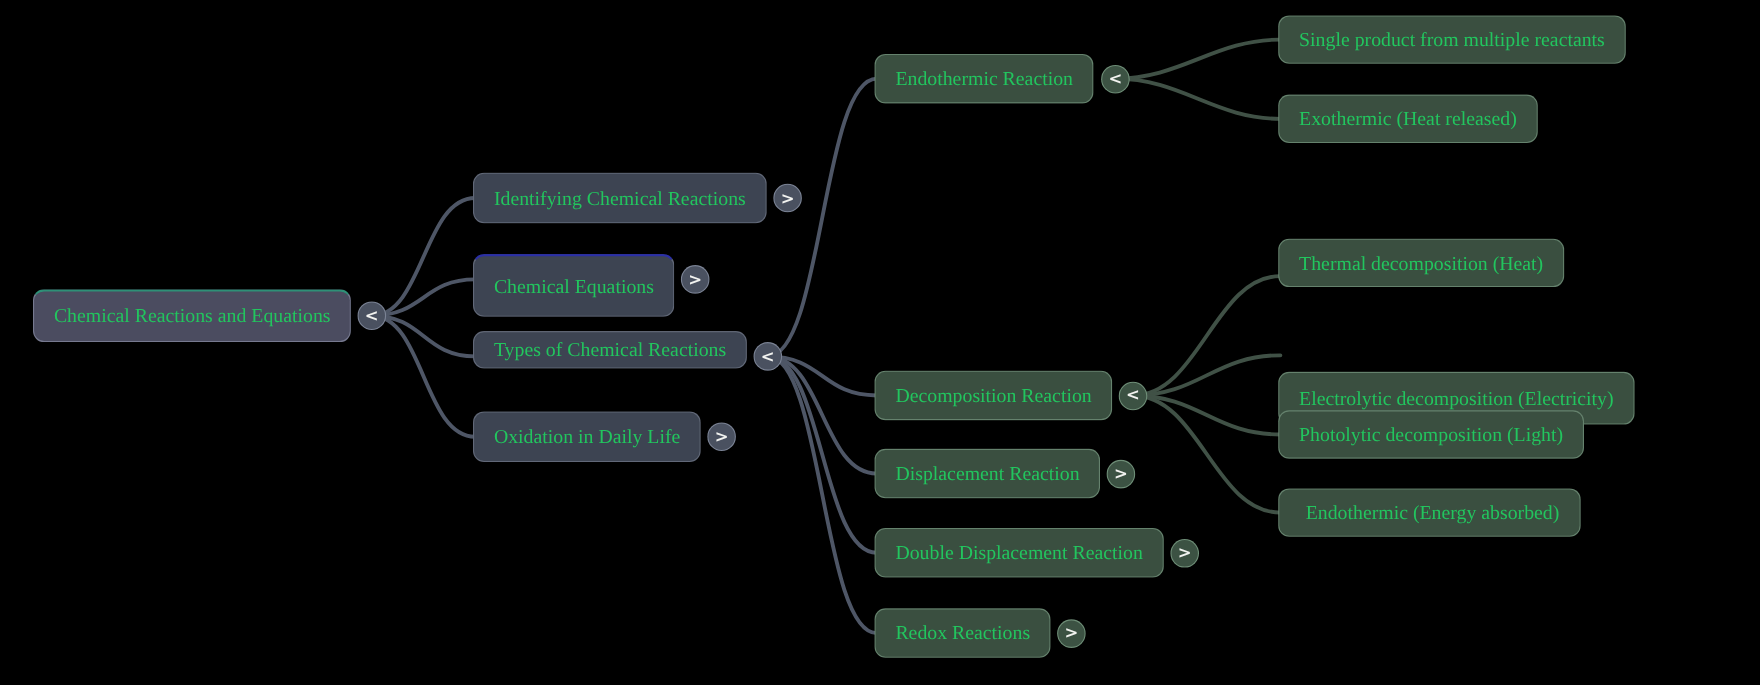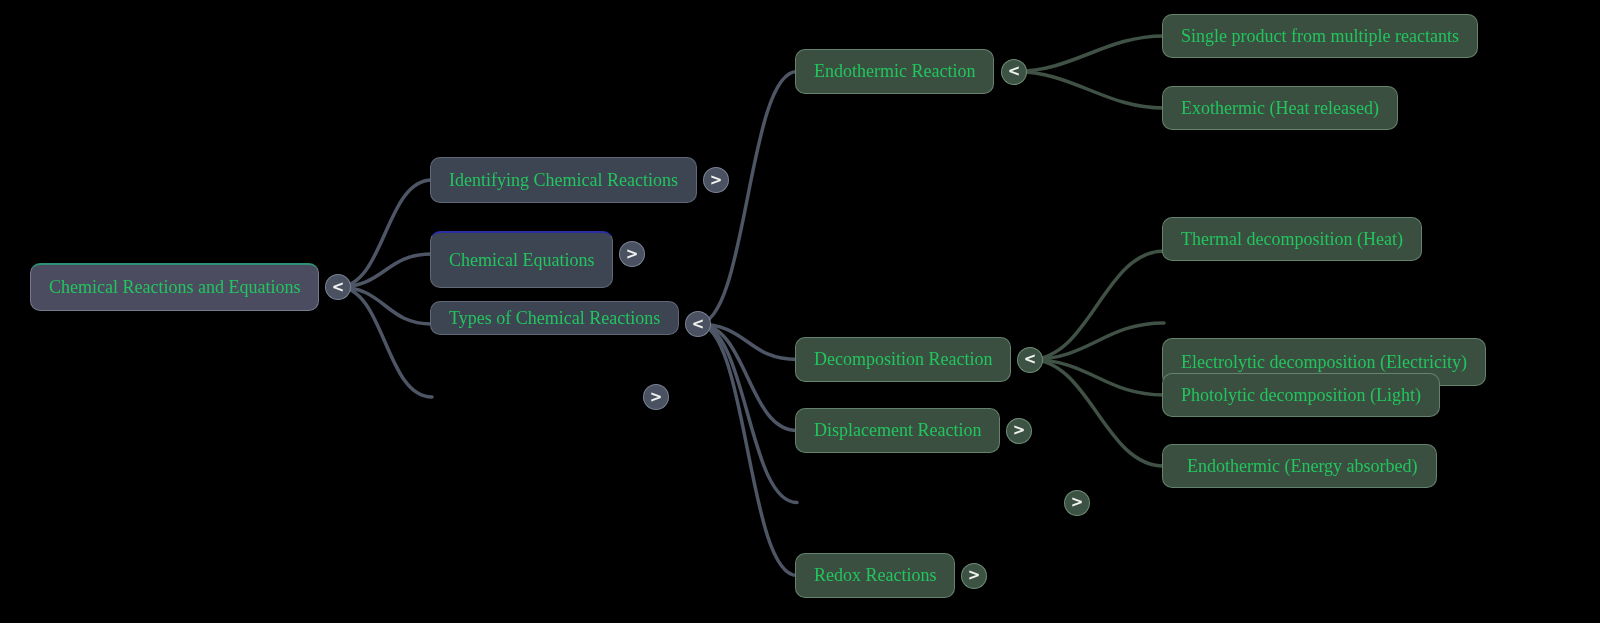--- a/index.html
+++ b/index.html
@@ -85,28 +85,34 @@
       </div>
       <div class="node theme-slate" style="left: 430px; top: 157px; height: 46px; text-align: center;">
         <span>Identifying Chemical Reactions</span>
       </div>
       <div class="node theme-slate" style="left: 430px; top: 231px; height: 57px; border-top: 2px solid rgb(43, 47, 166);">
         <span>Chemical Equations</span>
       </div>
       <div class="node theme-slate" style="left: 430px; top: 301px; height: 34px;">
         <span>Types of Chemical Reactions</span>
       </div>
+      <div class="node theme-slate" style="left: 430px; top: 374px; height: 46px;">
+        <span>Oxidation in Daily Life</span>
+      </div>
       <div class="node theme-green" style="left: 795px; top: 49px; height: 45px;">
         <span>Endothermic Reaction</span>
       </div>
       <div class="node theme-green" style="left: 795px; top: 337px; height: 45px; text-align: right;">
         <span>Decomposition Reaction</span>
       </div>
       <div class="node theme-green" style="left: 795px; top: 408px; height: 45px;">
         <span>Displacement Reaction</span>
+      </div>
+      <div class="node theme-green" style="left: 795px; top: 480px; height: 45px;">
+        <span>Double Displacement Reaction</span>
       </div>
       <div class="node theme-green" style="left: 795px; top: 553px; height: 45px;">
         <span>Redox Reactions</span>
       </div>
       <div class="node theme-green" style="left: 1162px; top: 14px; height: 44px;">
         <span>Single product from multiple reactants</span>
       </div>
       <div class="node theme-green" style="left: 1162px; top: 86px; height: 44px;">
         <span>Exothermic (Heat released)</span>
       </div>

